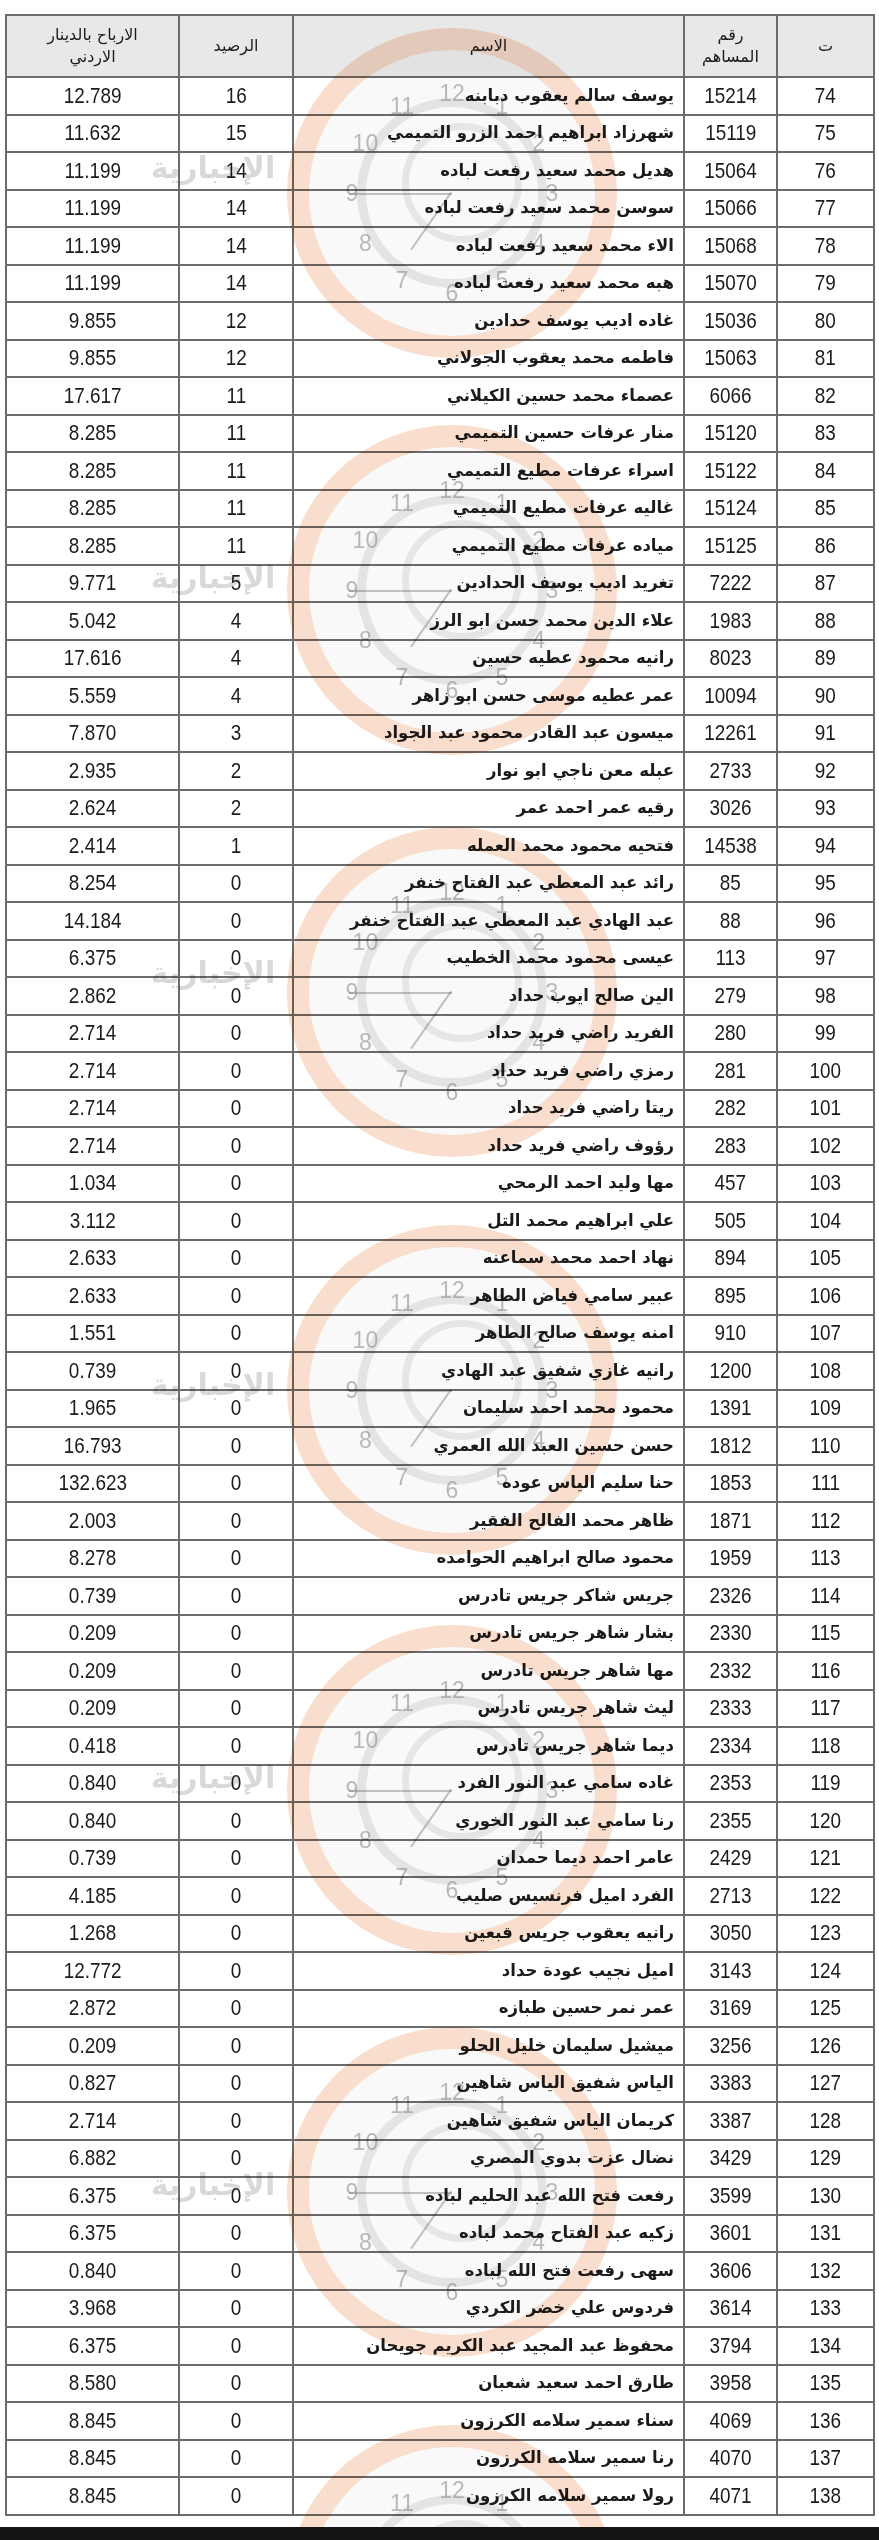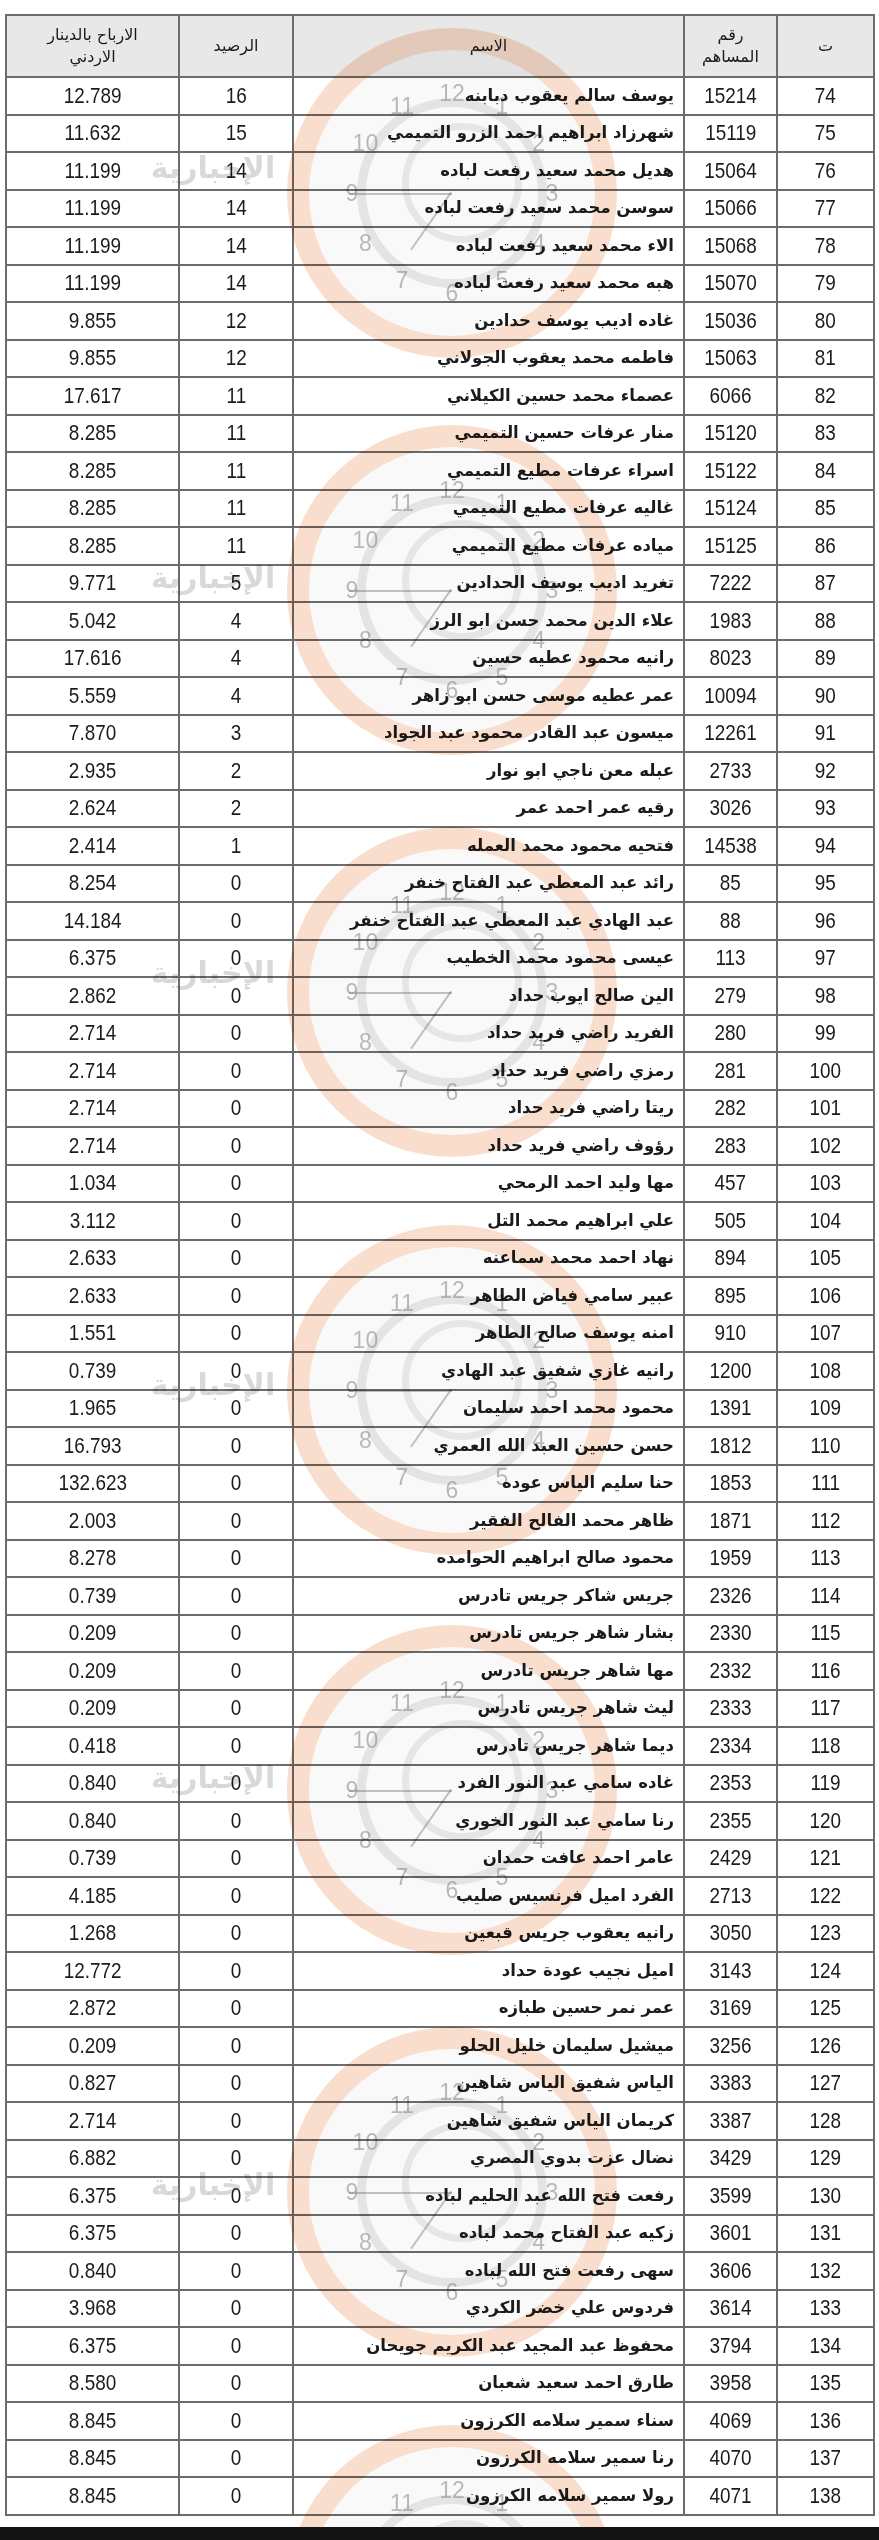--- a/index.html
+++ b/index.html
@@ -433,21 +433,21 @@
         <tr>
           <td class="num"><span>120</span></td>
           <td class="num"><span>2355</span></td>
           <td class="name"><span>رنا سامي عبد النور الخوري</span></td>
           <td class="num"><span>0</span></td>
           <td class="num"><span>0.840</span></td>
         </tr>
         <tr>
           <td class="num"><span>121</span></td>
           <td class="num"><span>2429</span></td>
-          <td class="name"><span>عامر احمد عافت حمدان</span></td>
+          <td class="name"><span>عامر احمد ديما حمدان</span></td>
           <td class="num"><span>0</span></td>
           <td class="num"><span>0.739</span></td>
         </tr>
         <tr>
           <td class="num"><span>122</span></td>
           <td class="num"><span>2713</span></td>
           <td class="name"><span>الفرد اميل فرنسيس صليب</span></td>
           <td class="num"><span>0</span></td>
           <td class="num"><span>4.185</span></td>
         </tr>

